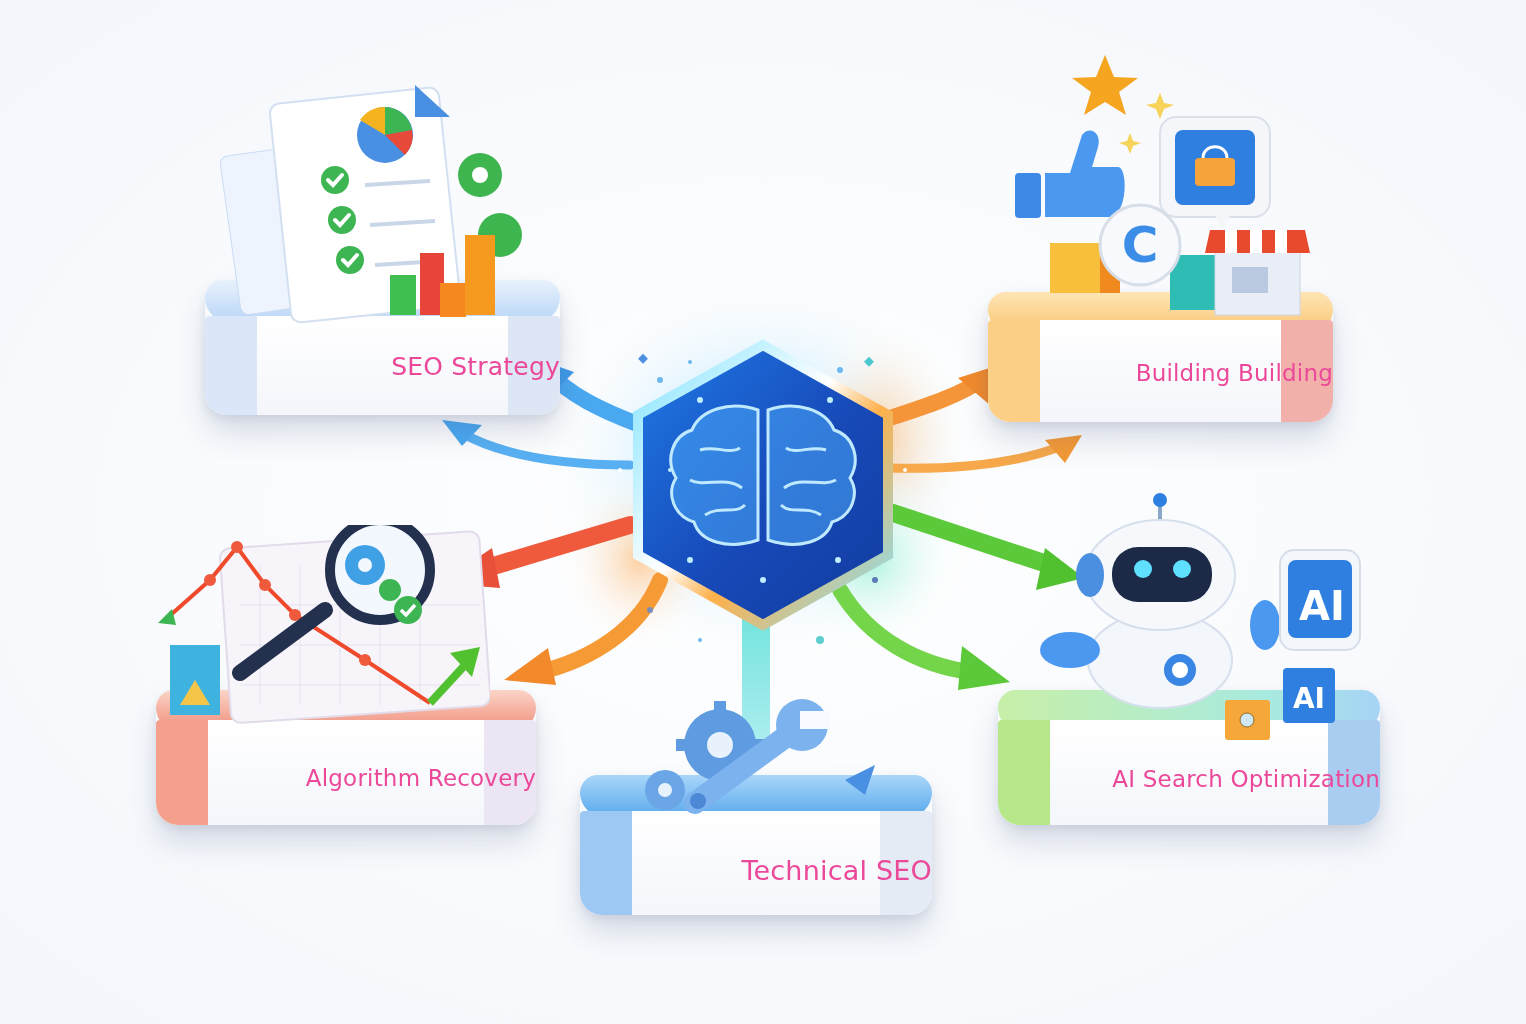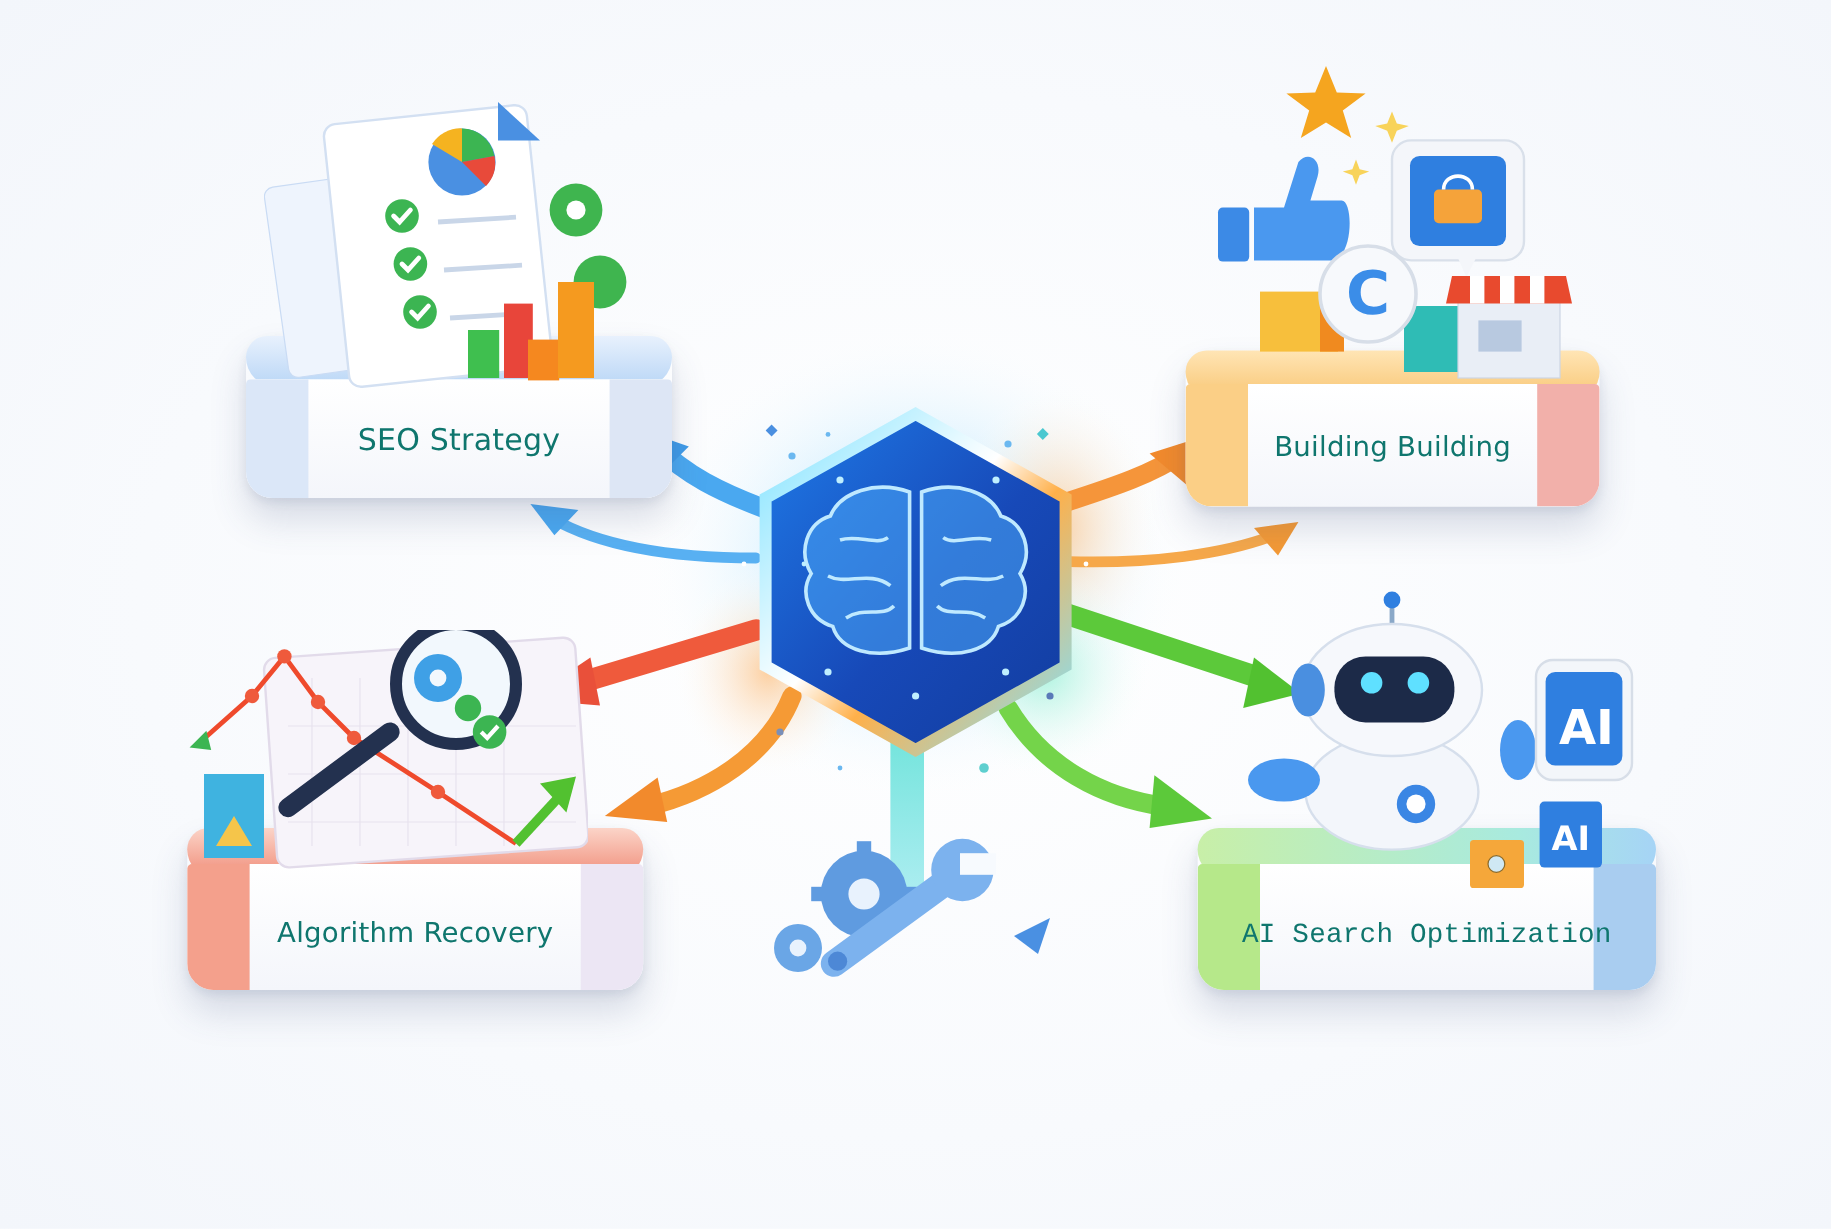--- a/index.html
+++ b/index.html
@@ -23,22 +23,22 @@
   .pedestal-face {
     position: absolute; left: 0; right: 0; bottom: 0;
     border-radius: 4px 4px 22px 22px;
     background: linear-gradient(180deg, #ffffff 0%, #f4f6fb 100%);
     overflow: hidden;
   }
   .face-band-l, .face-band-r { position: absolute; top: 0; bottom: 0; width: 52px; }
   .face-band-l { left: 0; }
   .face-band-r { right: 0; }
   .label {
-    position: absolute; left: 0; right: 0; text-align: center;
-    color: #0f766e; font-size: 25px; letter-spacing: 0.2px;
+    position: absolute; left: 0; right: 0; text-align: right;
+    color: #ec4899; font-size: 25px; letter-spacing: 0.2px;
     font-family: "DejaVu Sans", "Liberation Sans", sans-serif;
   }
   .art { position: absolute; }
 </style>
 </head>
 <body>
 
 <div class="stage">
 
   <svg class="layer" width="1526" height="1024">
@@ -292,20 +292,30 @@
       <circle cx="215" cy="40" r="20" fill="#3fa0e6"></circle>
         <circle cx="215" cy="40" r="7" fill="#f2f8fd"></circle>
       <circle cx="240" cy="65" r="11" fill="#3cb552"></circle>
     </g>
     <g>
       <circle cx="258" cy="85" r="14" fill="#3cb552"></circle>
       <path d="M251 85 l5 5 l9 -10" stroke="#fff" stroke-width="3.5" fill="none"></path>
     </g>
   </svg>
 
+  <div class="node" style="left:580px; top:775px; width:352px; height:140px;">
+    <div class="pedestal" style="left:0; top:0; width:352px; height:140px;">
+      <div class="pedestal-top" style="background:linear-gradient(180deg,#a9d6fa,#5aa9ec);"></div>
+      <div class="pedestal-face" style="top:36px;">
+        <div class="face-band-l" style="background:#9dc8f3;"></div>
+        <div class="face-band-r" style="background:#e4ebf5;"></div>
+      </div>
+      <div class="label" style="top:80px; font-size:27px;">Technical SEO</div>
+    </div>
+  </div>
   <svg class="art" style="left:630px; top:695px;" width="260" height="130">
     <g>
       <circle cx="90" cy="50" r="36" fill="#5f9be0"></circle>
       <g fill="#5f9be0">
         <rect x="84" y="6" width="12" height="14"></rect>
           <rect x="84" y="80" width="12" height="14"></rect>
         <rect x="46" y="44" width="14" height="12"></rect>
           <rect x="120" y="44" width="14" height="12"></rect>
       </g>
       <circle cx="90" cy="50" r="13" fill="#e8f2fd"></circle>
@@ -321,21 +331,21 @@
     <polygon points="215,85 245,70 235,100" fill="#4a90e2"></polygon>
   </svg>
 
   <div class="node" style="left:998px; top:690px; width:382px; height:135px;">
     <div class="pedestal" style="left:0; top:0; width:382px; height:135px;">
       <div class="pedestal-top" style="background:linear-gradient(90deg,#c8efa8,#a8eadf 70%,#a6d4f6);"></div>
       <div class="pedestal-face" style="top:30px;">
         <div class="face-band-l" style="background:#b6e88a;"></div>
         <div class="face-band-r" style="background:#a9cdf0;"></div>
       </div>
-      <div class="label" style="top:76px; font-size:23px;font-family:Liberation Mono, monospace;">AI Search Optimization</div>
+      <div class="label" style="top:76px; font-size:23px;">AI Search Optimization</div>
     </div>
   </div>
   <svg class="art" style="left:1030px; top:490px;" width="340" height="260">
     <g>
       <line x1="130" y1="12" x2="130" y2="40" stroke="#8aa8c8" stroke-width="4"></line>
       <circle cx="130" cy="10" r="7" fill="#2f7fe0"></circle>
       <ellipse cx="130" cy="170" rx="72" ry="48" fill="#f3f6fb" stroke="#d6dfec" stroke-width="2"></ellipse>
       <circle cx="150" cy="180" r="16" fill="#3a86e4"></circle>
         <circle cx="150" cy="180" r="8" fill="#ffffff"></circle>
       <ellipse cx="130" cy="85" rx="75" ry="55" fill="#f6f8fc" stroke="#d6dfec" stroke-width="2"></ellipse>

